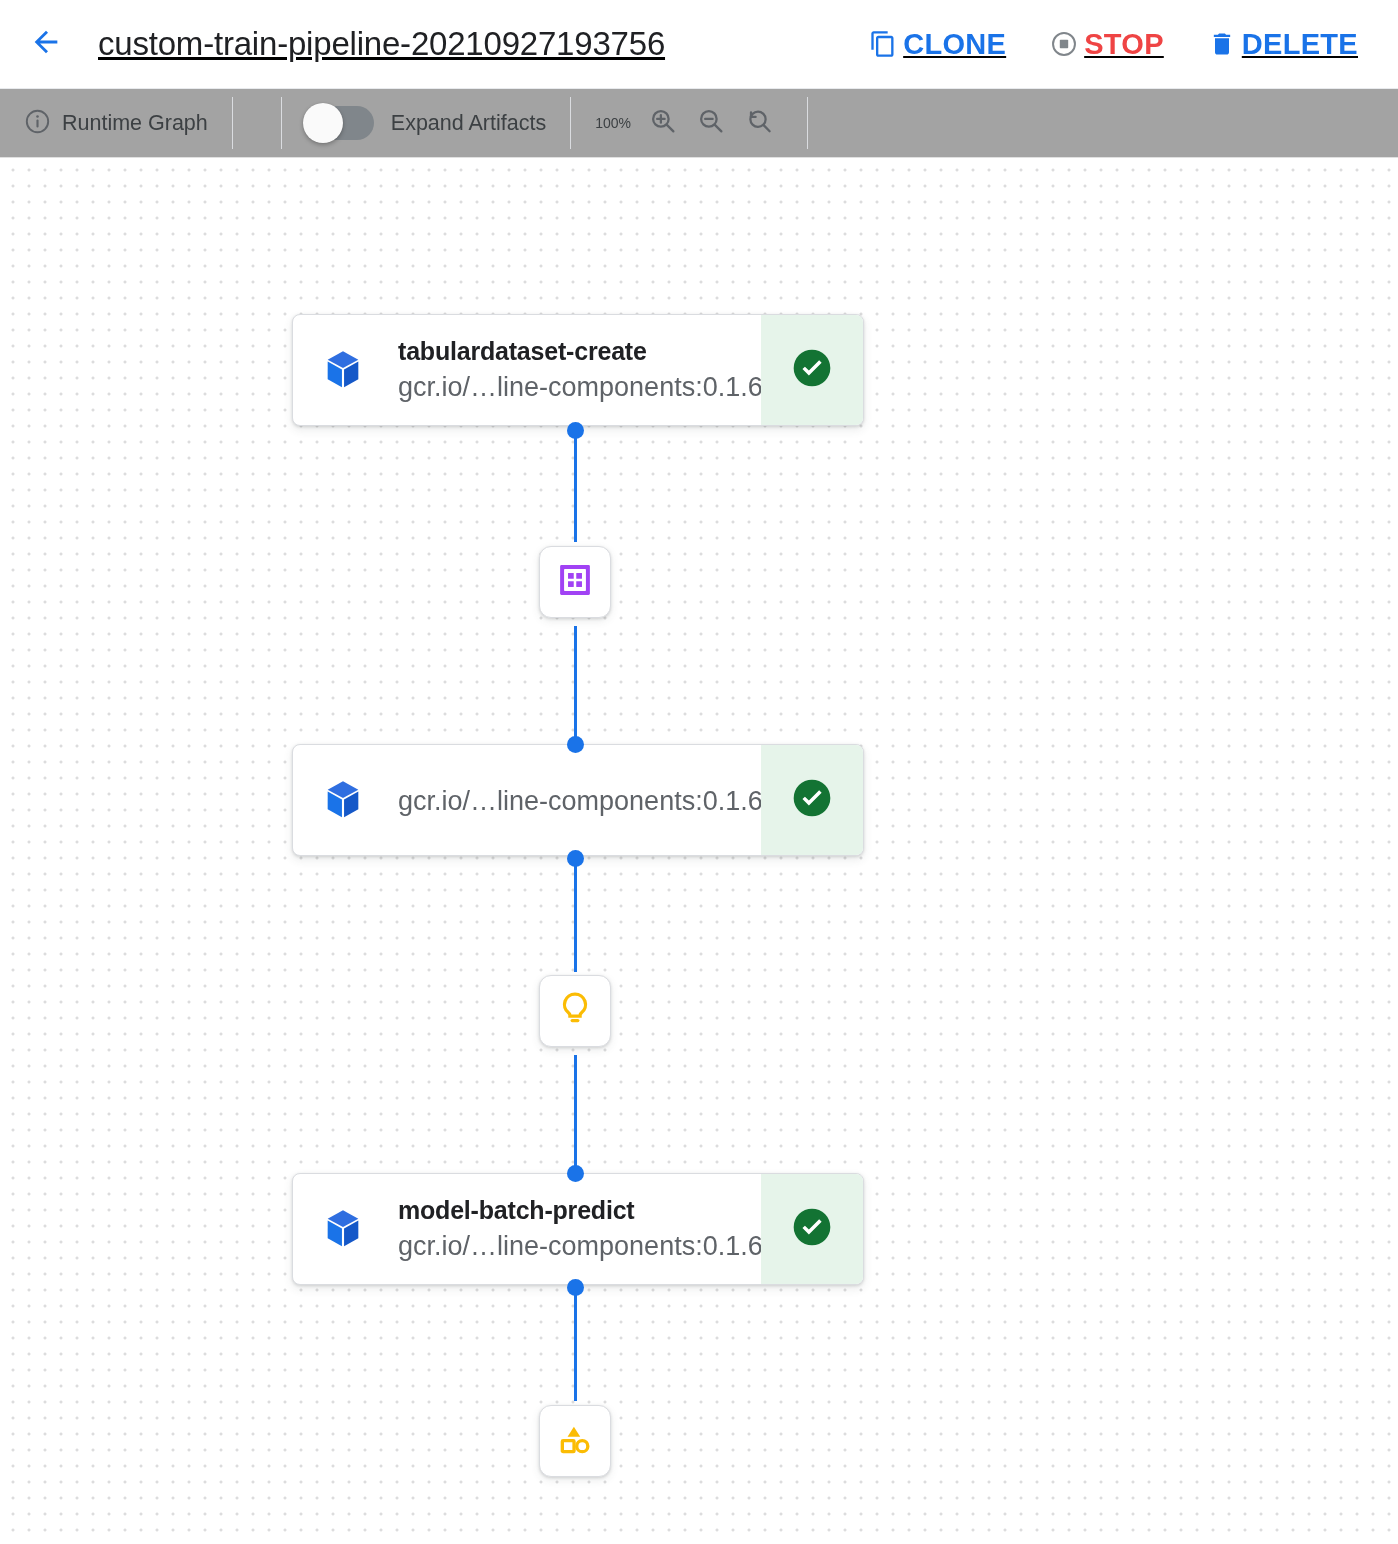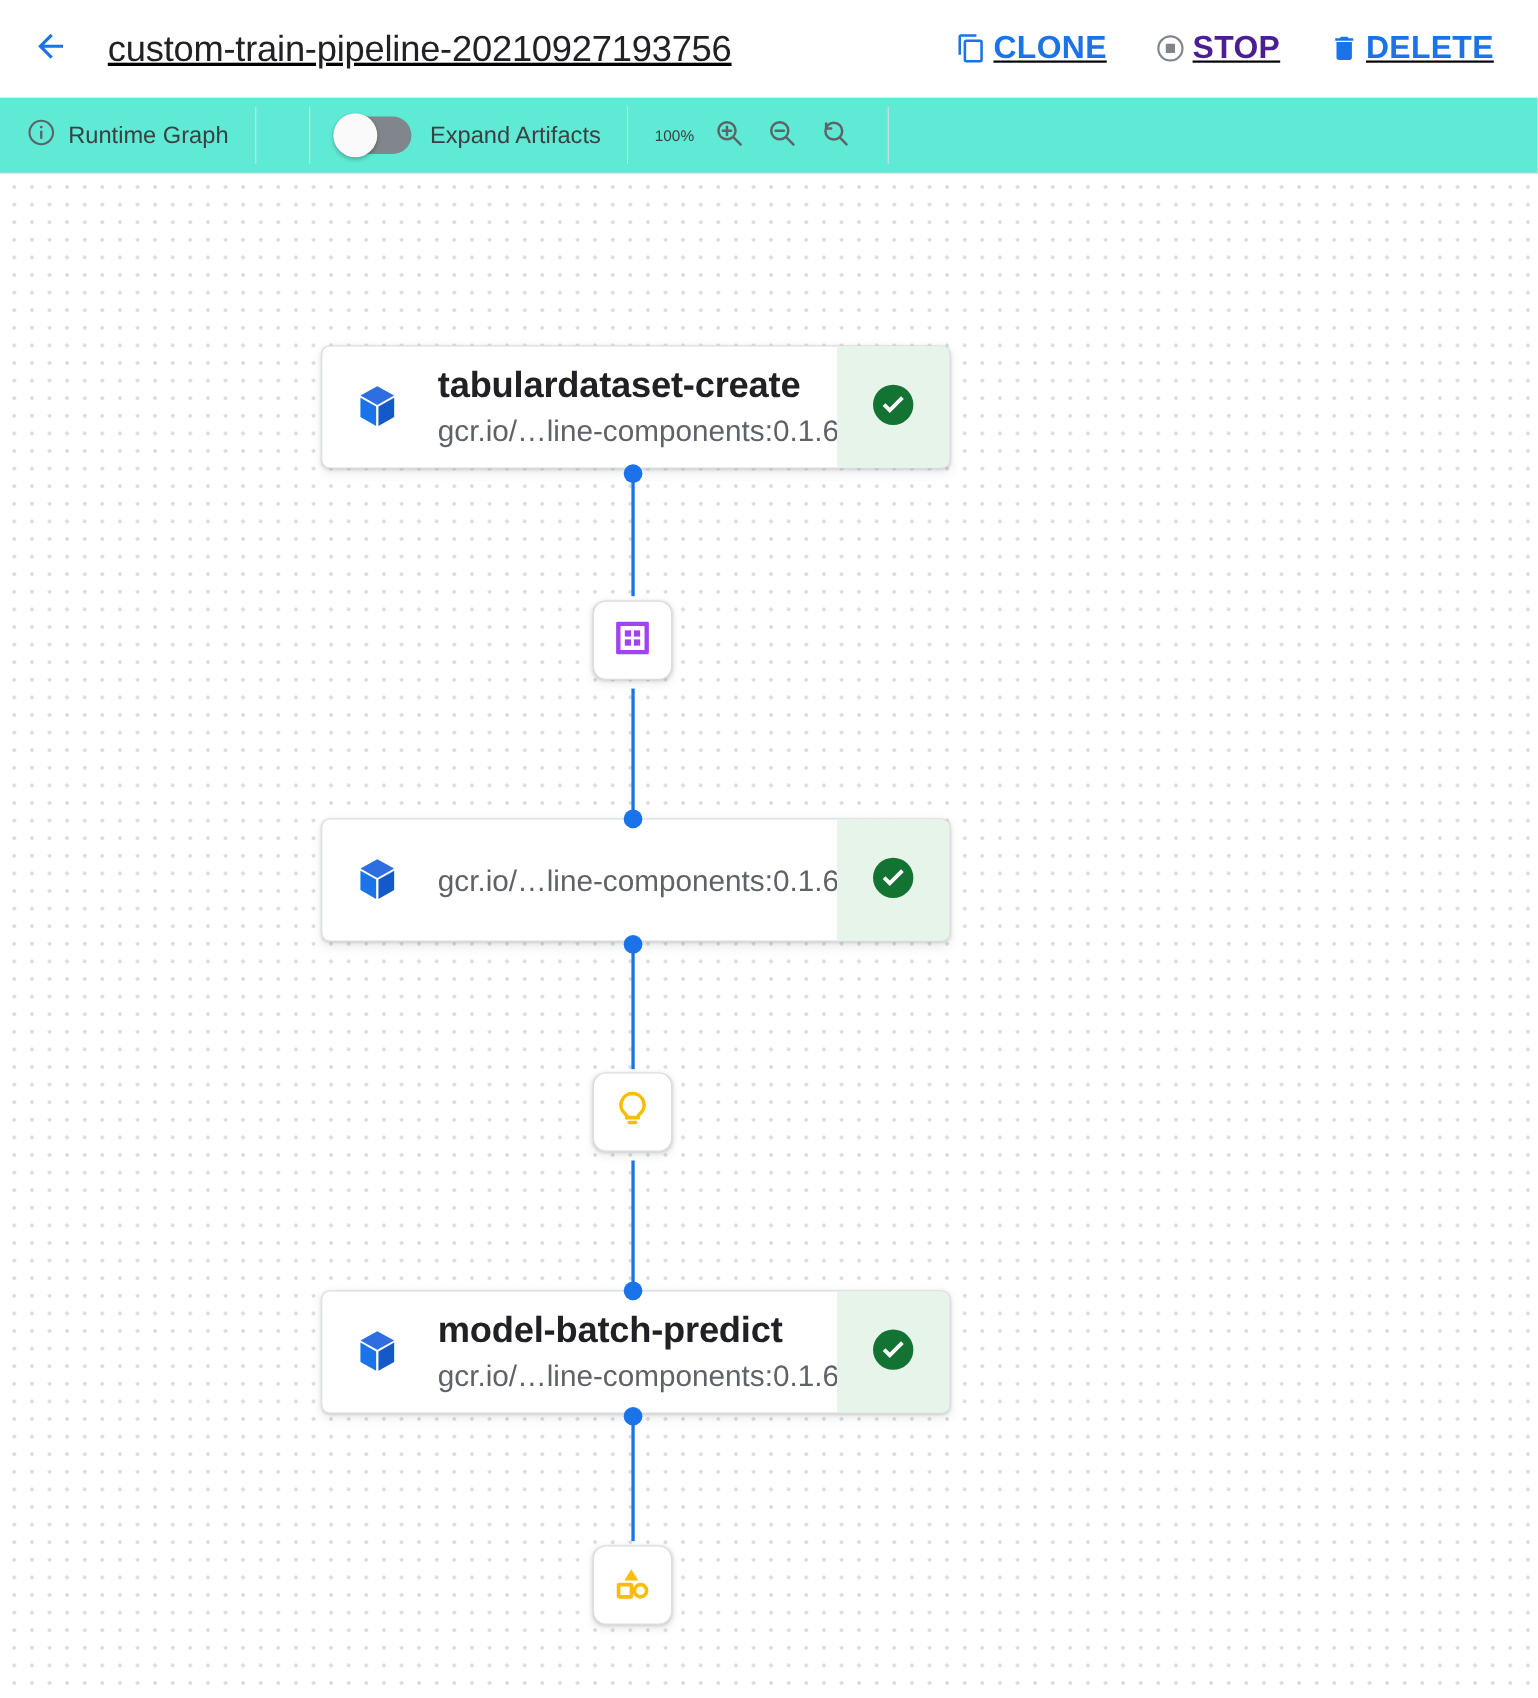--- a/index.html
+++ b/index.html
@@ -46,31 +46,31 @@
     padding: 10px 14px;
     margin-left: 16px;
     border-radius: 4px;
     cursor: pointer;
     font-size: 29px;
     font-weight: 600;
     letter-spacing: 0.3px;
     color: #1a73e8;
     white-space: nowrap;
   }
-  .hdr-btn.disabled { color: #4c1d95; cursor: default; }
+  .hdr-btn.disabled { color: #ef4444; cursor: default; }
   .hdr-btn .lbl { line-height: 1; }
   .hdr-btn svg { display: block; flex: 0 0 auto; }
 
   
   .subbar {
     position: relative;
     height: 69px;
     display: flex;
     align-items: center;
-    background: #5eead4;
+    background: #a3a3a3;
     border-bottom: 1px solid #e0e0e0;
     padding-left: 24px;
   }
   .sub-item {
     display: flex; align-items: center;
     height: 100%;
     gap: 11px;
   }
   .sub-label {
     font-size: 21.5px;
@@ -163,21 +163,21 @@
     padding-left: 27px;
     min-width: 0;
   }
   .cube-icon { flex: 0 0 auto; width: 46px; height: 46px; }
   .node-text {
     margin-left: 32px;
     min-width: 0;
     overflow: hidden;
   }
   .node-title {
-    font-size: 33px;
+    font-size: 25px;
     color: #202124;
     font-weight: 600;
     letter-spacing: -0.2px;
     white-space: nowrap;
     line-height: 1.3;
   }
   .node-sub {
     font-size: 27px;
     color: #5f6368;
     white-space: nowrap;

